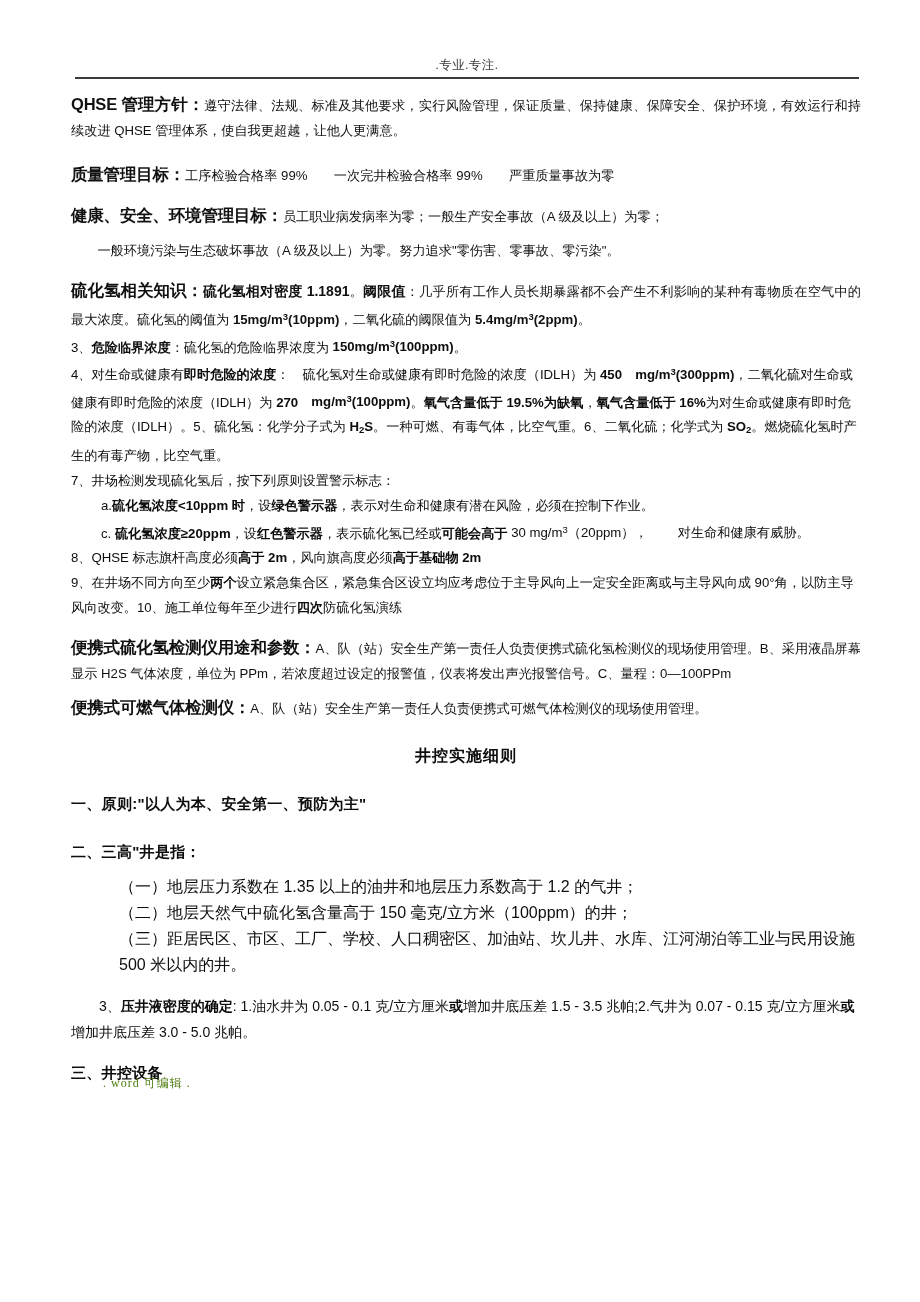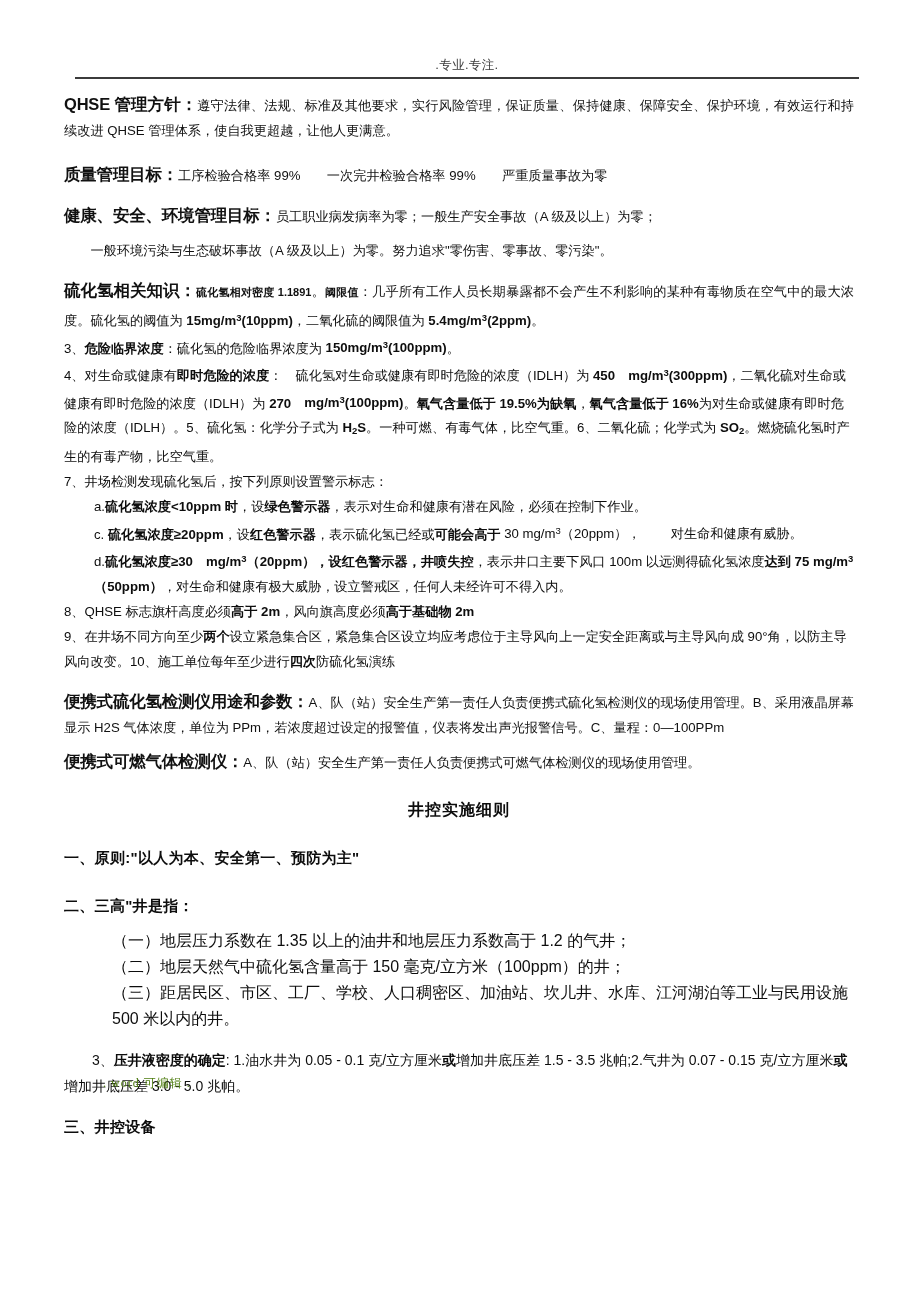--- a/index.html
+++ b/index.html
@@ -41,21 +41,21 @@
   .header-rule {
     margin-top: 4px;
     border-top: 2px solid #3b3b3b;
     width: 784px;
     height: 0;
   }
 
   
   .content {
     position: absolute;
-    left: 57px;
+    left: 64px;
     top: 92px;
     width: 790px;
   }
 
   p {
     margin: 0;
     padding: 0;
   }
 
   .para {
@@ -67,21 +67,21 @@
   }
 
   
   .lead {
     font-weight: bold;
     font-size: 16.5px;
     letter-spacing: -0.2px;
   }
   .lead-md {
     font-weight: bold;
-    font-size: 11px;
+    font-size: 14px;
   }
   .b { font-weight: bold; }
 
   
   .blk-policy { margin-bottom: 10px; }
   .gap-sm { height: 9px; }
   .gap-md { height: 15px; }
   .gap-lg { height: 22px; }
 
   .indent1 { text-indent: 2em; }
@@ -183,23 +183,20 @@
 
     <p class="numbered indent-a">
       <span>a.</span><span class="b">硫化氢浓度&lt;10ppm 时</span><span>，设</span><span class="b">绿色警示器</span><span>，表示对生命和健康有潜在风险，必须在控制下作业。</span>
     </p>
 
 
     <p class="numbered indent-b">
       <span>c. </span><span class="b">硫化氢浓度≥20ppm</span><span>，设</span><span class="b">红色警示器</span><span>，表示硫化氢已经或</span><span class="b">可能会高于</span><span> 30 mg/m<sup>3</sup>（20ppm），　　 对生命和健康有威胁。</span>
     </p>
 
-    <p class="numbered indent-b">
-      <span>d.</span><span class="b">硫化氢浓度≥30　mg/m<sup>3</sup>（20ppm），设红色警示器，井喷失控</span><span>，表示井口主要下风口 100m 以远测得硫化氢浓度</span><span class="b">达到 75 mg/m<sup>3</sup>（50ppm）</span><span>，对生命和健康有极大威胁，设立警戒区，任何人未经许可不得入内。</span>
-    </p>
 
     <p class="numbered">
       <span>8、QHSE 标志旗杆高度必须</span><span class="b">高于 2m</span><span>，风向旗高度必须</span><span class="b">高于基础物 2m</span>
     </p>
 
     <p class="numbered">
       <span>9、在井场不同方向至少</span><span class="b">两个</span><span>设立紧急集合区，紧急集合区设立均应考虑位于主导风向上一定安全距离或与主导风向成 90°角，以防主导风向改变。10、施工单位每年至少进行</span><span class="b">四次</span><span>防硫化氢演练</span>
     </p>
 
     <div class="gap-md"></div>

